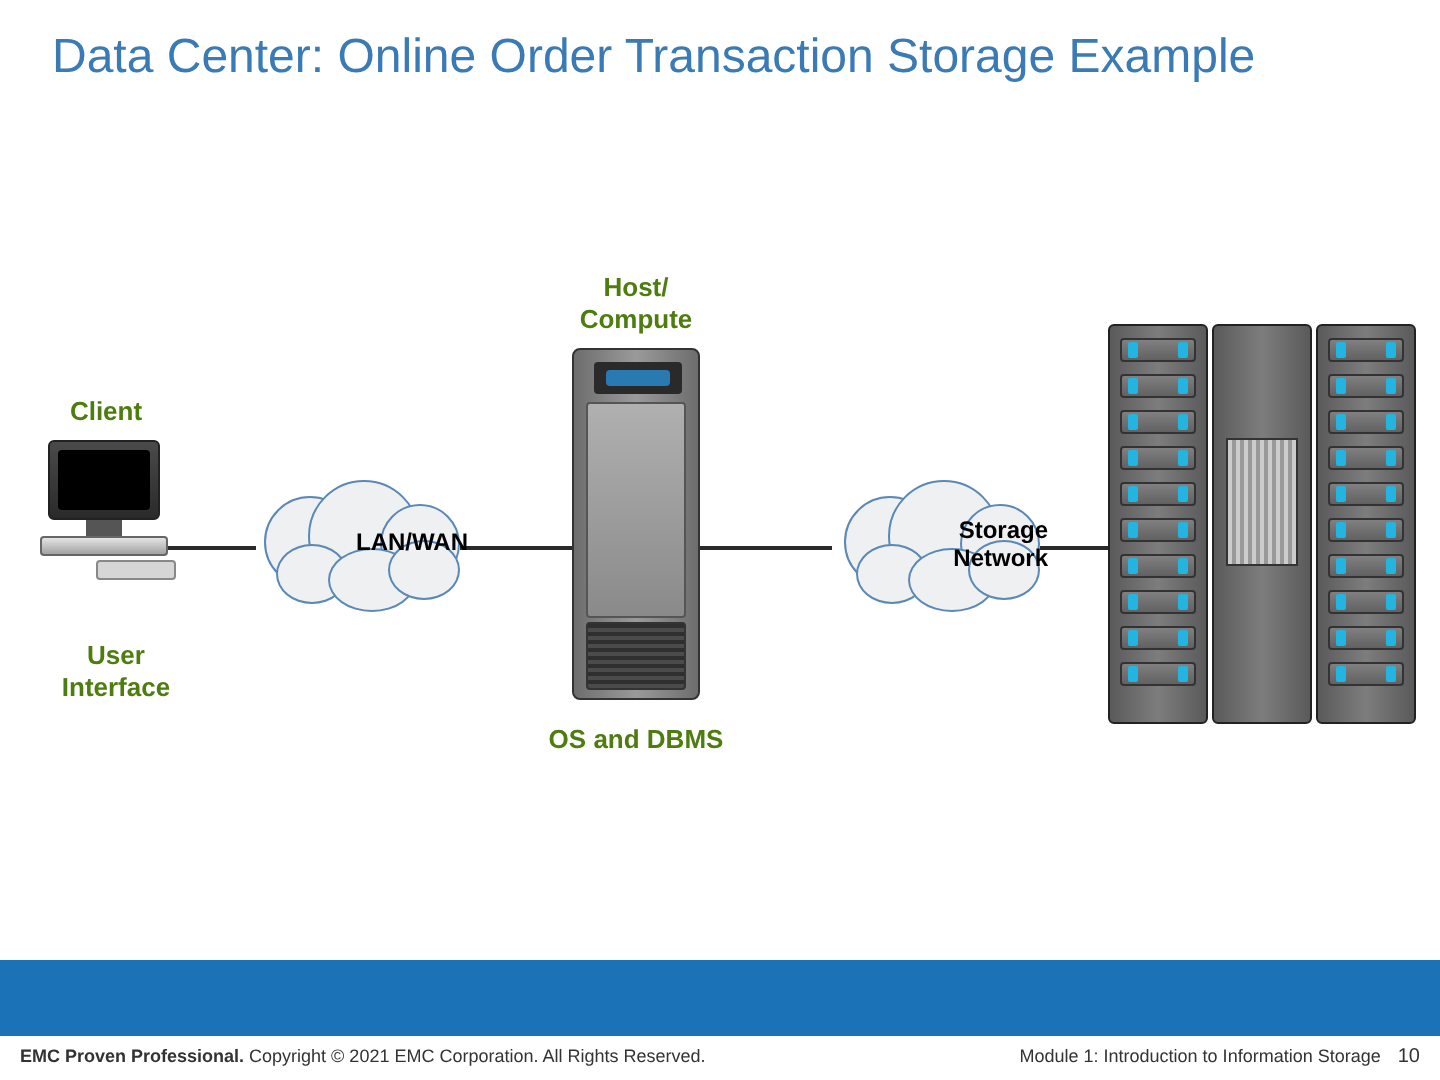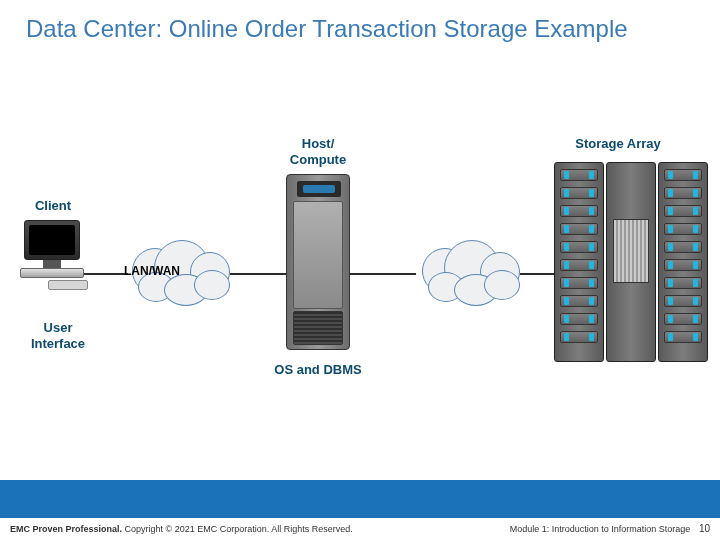--- a/index.html
+++ b/index.html
@@ -1,32 +1,32 @@
 <!DOCTYPE html>
 <html><head>
 <meta charset="utf-8">
 <style>
   * { box-sizing: border-box; margin: 0; padding: 0; }
   body { width: 720px; height: 540px; font-family: Arial, sans-serif; background: #fff; position: relative; overflow: hidden; }
   .title { color: #3a7ab5; font-size: 24px; font-weight: 400; padding: 14px 0 0 26px; line-height: 1.25; }
   .canvas { position: absolute; top: 80px; left: 0; width: 720px; height: 380px; }
 
   
-  .lbl { position: absolute; font-size: 13px; font-weight: 700; color: #0c4a6e; text-align: center; line-height: 1.2; }
+  .lbl { position: absolute; font-size: 13px; font-weight: 700; color: #4d7c0f; text-align: center; line-height: 1.2; }
 
   
   .cloud { position: absolute; width: 110px; height: 64px; }
   .cloud div { position: absolute; background: #eff0f2; border: 1px solid #5a88b7; border-radius: 50%; }
   .cb1 { width: 46px; height: 46px; left: 8px; top: 10px; }
   .cb2 { width: 56px; height: 56px; left: 30px; top: 2px; }
   .cb3 { width: 40px; height: 40px; left: 66px; top: 14px; }
   .cb4 { width: 36px; height: 30px; left: 14px; top: 34px; }
   .cb5 { width: 44px; height: 32px; left: 40px; top: 36px; }
   .cb6 { width: 36px; height: 30px; left: 70px; top: 32px; }
-  .cloud-label { position: absolute; width: 110px; text-align: left; top: 26px; font-size: 12px; font-weight: 700; }
+  .cloud-label { position: absolute; width: 110px; text-align: right; top: 26px; font-size: 12px; font-weight: 700; }
 
   
   .line { position: absolute; height: 2px; background: #2a2a2a; }
 
   
   .monitor { position: absolute; width: 56px; height: 40px; background: linear-gradient(#4a4a4a,#2a2a2a); border: 1px solid #222; border-radius: 3px; }
   .monitor::after { content:""; position:absolute; inset:4px; background:#000; border-radius:2px; }
   .stand { position:absolute; width:18px; height:8px; background:#555; }
   .base  { position:absolute; width:64px; height:10px; background:linear-gradient(#e4e4e4,#a2a2a2); border:1px solid #666; border-radius:2px; }
   .kb    { position:absolute; width:40px; height:10px; background:#d6d6d6; border:1px solid #888; border-radius:2px; }
@@ -58,21 +58,20 @@
 </style>
 </head>
 <body>
 
 <div class="title">Data Center: Online Order Transaction Storage Example</div>
 
 <div class="canvas">
 
   <div class="lbl" style="left:278px; top:56px; width:80px; white-space:pre-line;">Host/
 Compute</div>
-  <div class="lbl" style="left:558px; top:56px; width:120px;">Storage Array</div>
   <div class="lbl" style="left:28px; top:118px; width:50px;">Client</div>
 
   <div class="line" style="left:70px; top:193px; width:58px;"></div>
   <div class="line" style="left:230px; top:193px; width:56px;"></div>
   <div class="line" style="left:350px; top:193px; width:66px;"></div>
   <div class="line" style="left:520px; top:193px; width:34px;"></div>
 
   <div>
     <div class="monitor" style="left:24px; top:140px;"></div>
     <div class="stand" style="left:43px; top:180px;"></div>
@@ -96,20 +95,22 @@
     <div class="server-grill"></div>
   </div>
 
   <div class="cloud" style="left:414px; top:158px;">
     <div class="cb1"></div>
       <div class="cb2"></div>
       <div class="cb3"></div>
     <div class="cb4"></div>
       <div class="cb5"></div>
       <div class="cb6"></div>
+    <span class="cloud-label" style="top:20px; white-space:pre-line;">Storage
+Network</span>
   </div>
 
   <div class="rack" style="left:554px; top:82px;">
     <div class="disk"></div>
       <div class="disk"></div>
       <div class="disk"></div>
       <div class="disk"></div>
       <div class="disk"></div>
     <div class="disk"></div>
       <div class="disk"></div>

